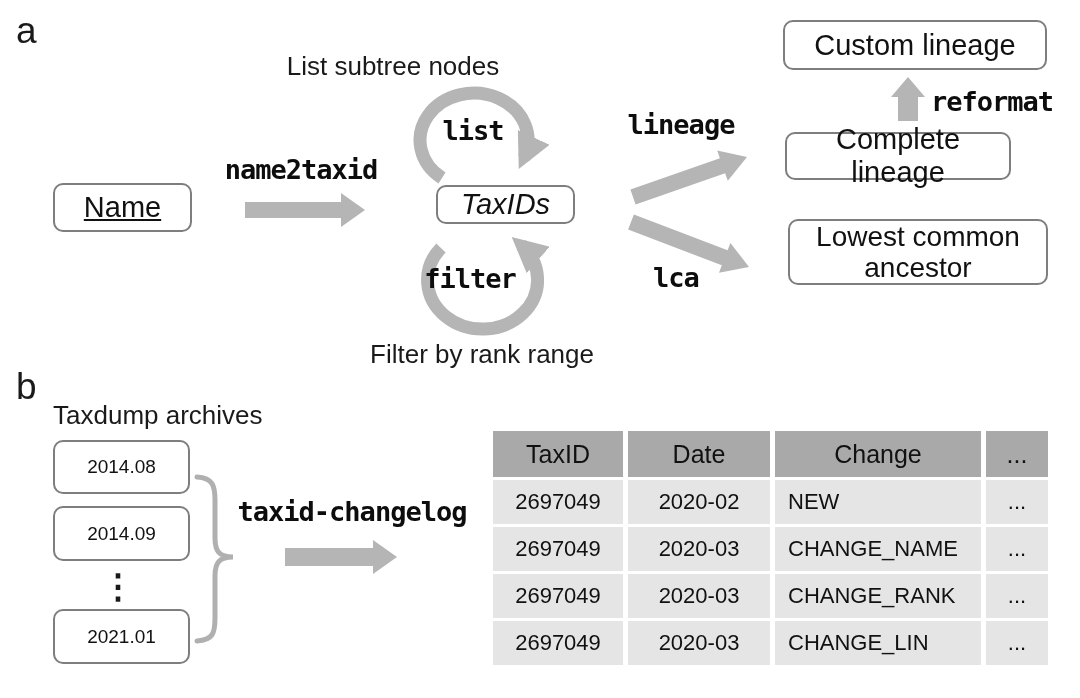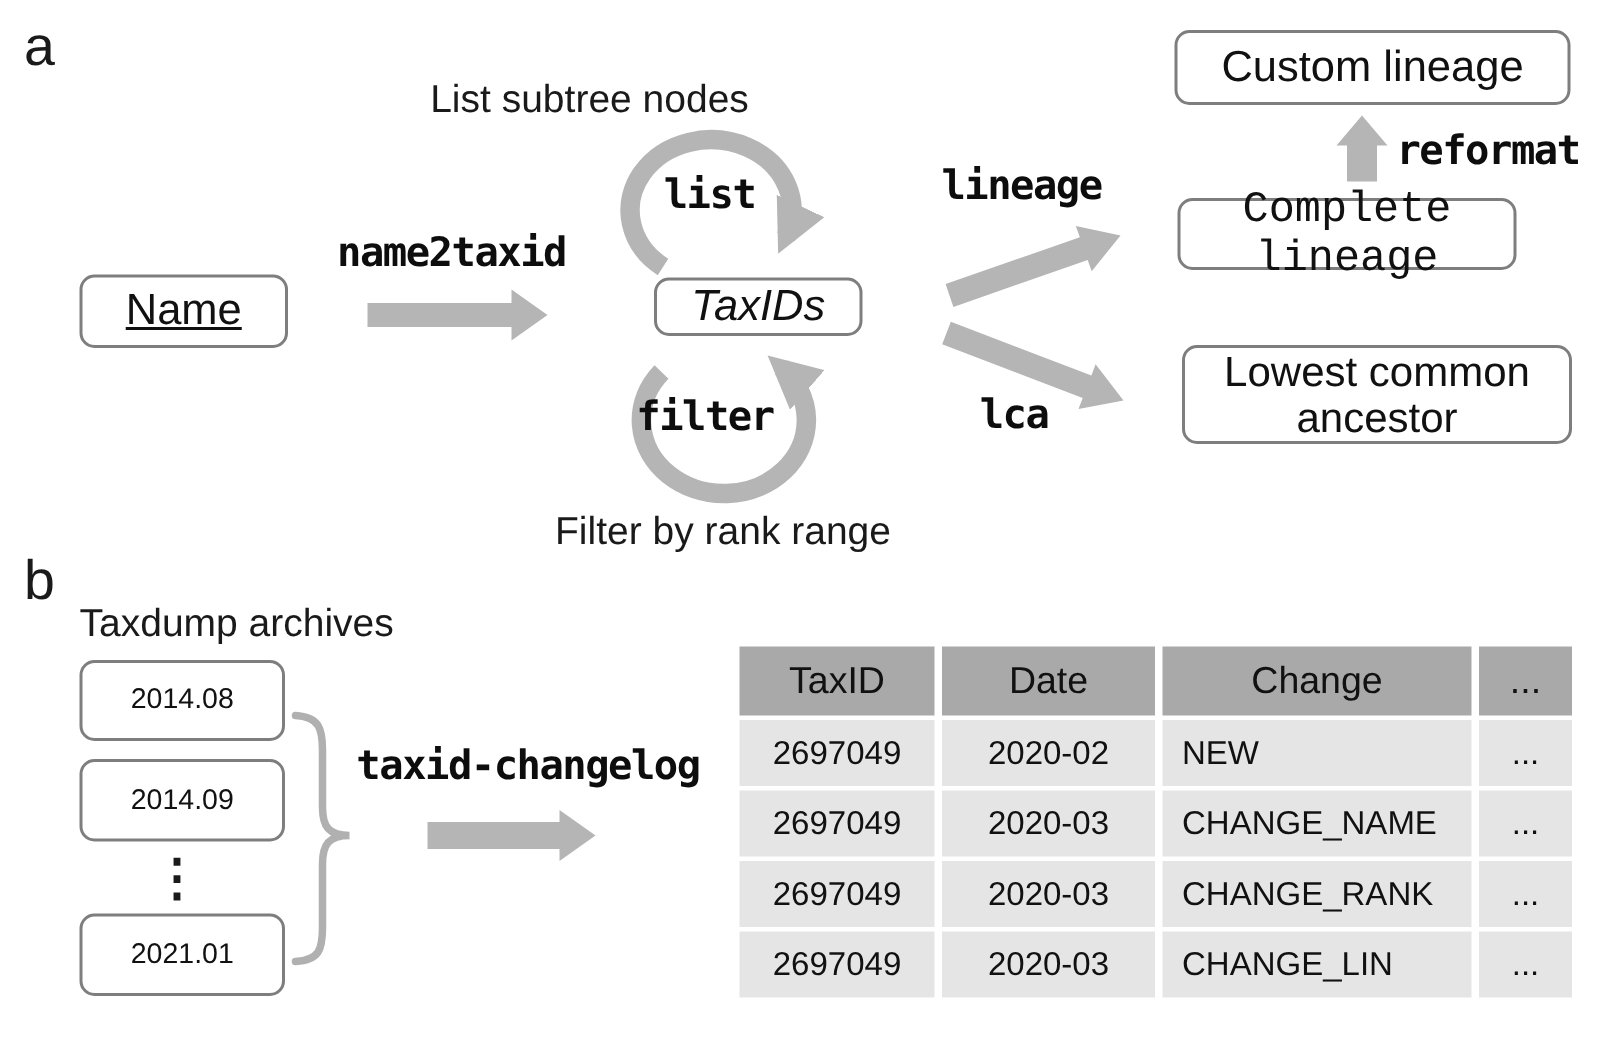--- a/index.html
+++ b/index.html
@@ -121,25 +121,25 @@
   <div class="abs txt mono ctr" style="left:681px; top:124px;">lineage</div>
 
   <div class="abs txt mono ctr" style="left:676px; top:277px;">lca</div>
 
   <div class="box" style="left:783px; top:20px; width:264px; height:50px;">
     <span>Custom lineage</span>
   </div>
 
   <div class="abs txt mono ctr" style="left:992px; top:101px;">reformat</div>
 
-  <div class="box" style="left:785px; top:132px; width:226px; height:48px;font-family:Liberation Mono, monospace;">
+  <div class="box" style="left:785px; top:132px; width:226px; height:48px;">
     <span>Complete lineage</span>
   </div>
 
-  <div class="box" style="left:788px; top:230px; width:260px; height:66px;">
+  <div class="box" style="left:788px; top:219px; width:260px; height:66px;">
     <div class="two-line">
       <div>Lowest common</div>
       <div>ancestor</div>
     </div>
   </div>
 
   <div class="abs txt panel-label" style="left:16px; top:366px;">b</div>
 
   <div class="abs txt caption" style="left:53px; top:400px;">Taxdump archives</div>
 

